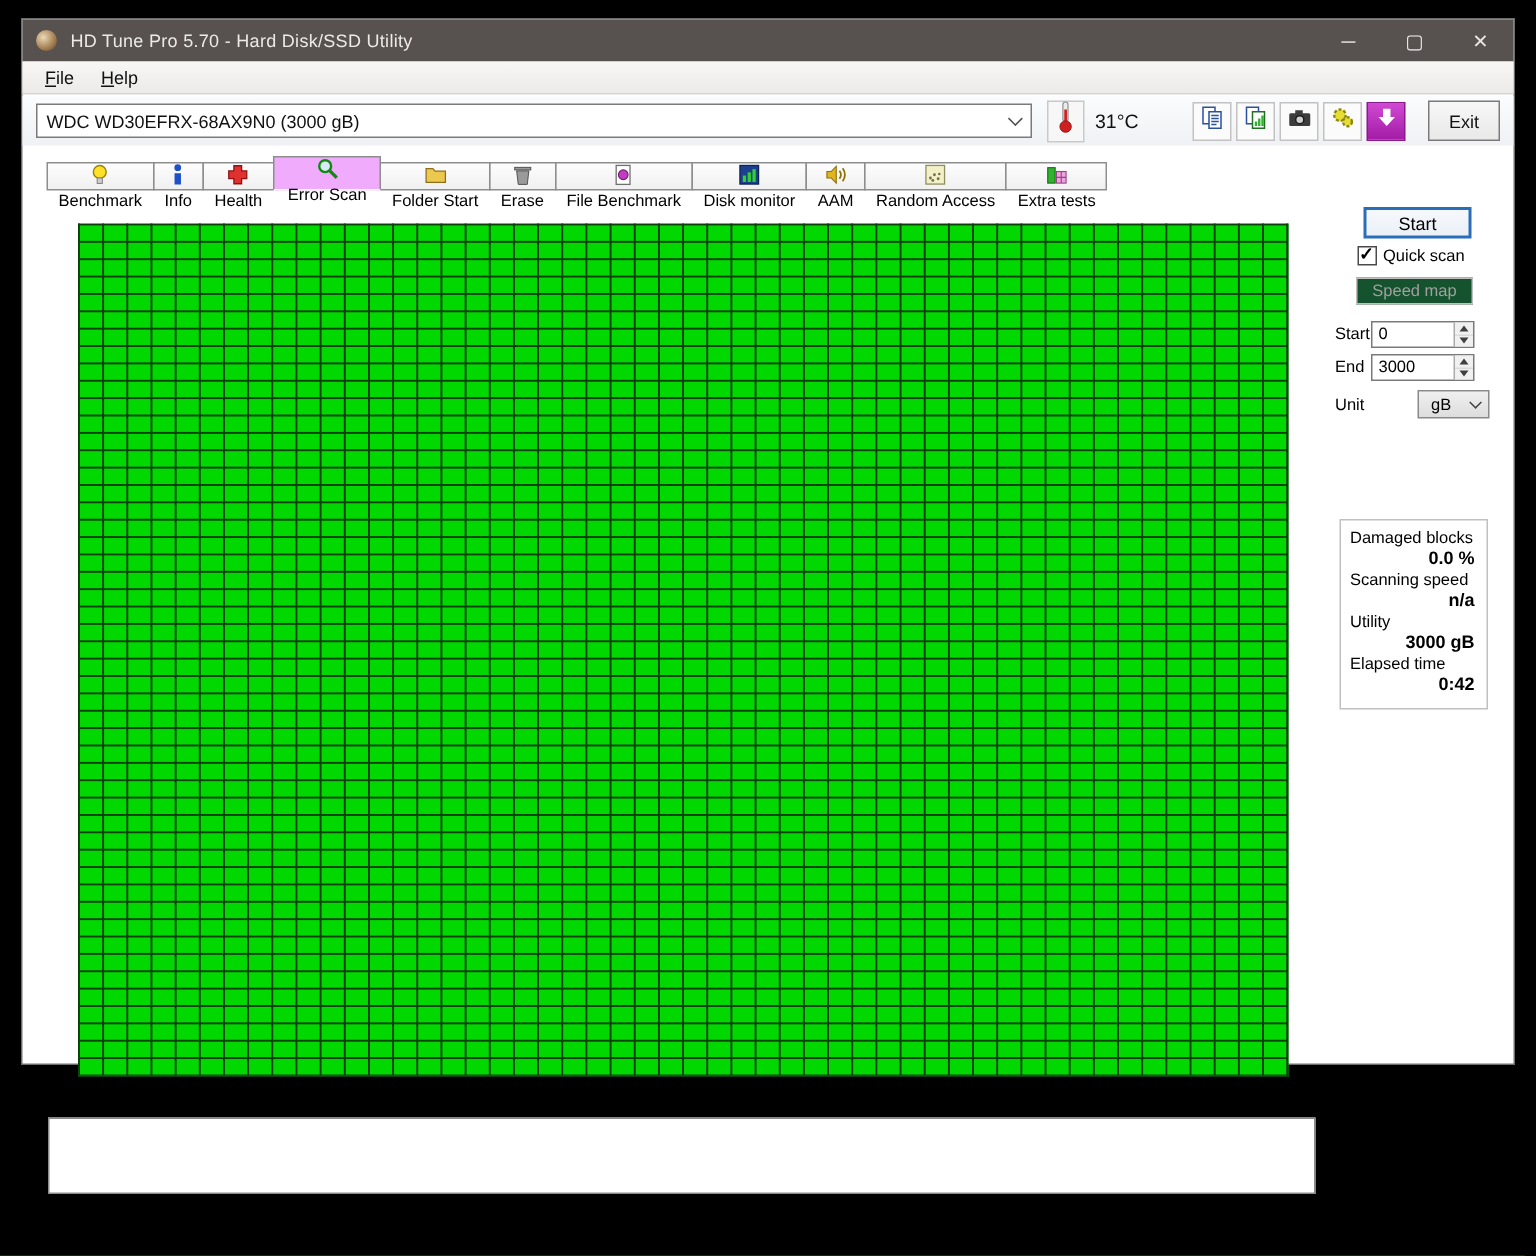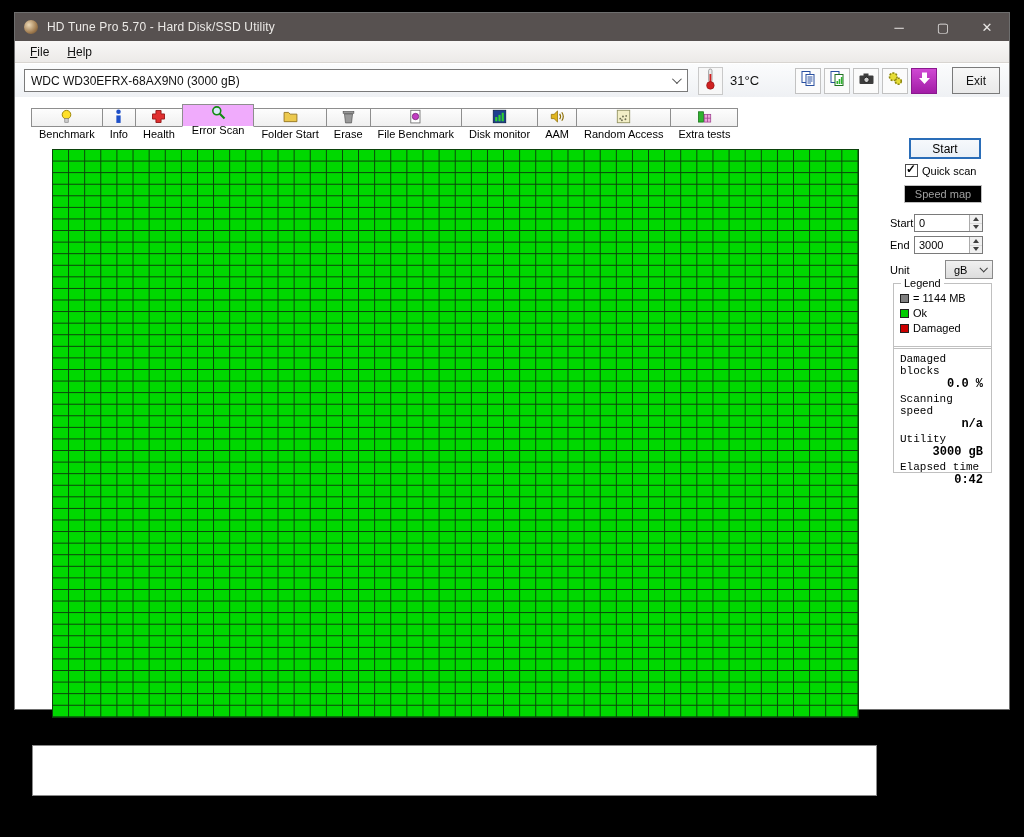--- a/index.html
+++ b/index.html
@@ -73,21 +73,21 @@
   .start-btn { position:absolute; left:894px; top:125px; width:72px; height:21px;
                border:2px solid #2a6db8; background:linear-gradient(#f6f9fc,#eaf0f7);
                font-size:12px; color:#000; display:flex; align-items:center; justify-content:center; }
   .quick-row { position:absolute; left:890px; top:151px; display:flex; align-items:center; gap:4px; }
   .checkbox { width:13px; height:13px; background:#fff; border:1px solid #4a4a4a;
               position:relative; }
   .checkbox .check { position:absolute; left:0px; top:-3px; font-size:12px; color:#000;
                      font-weight:bold; }
   .quick-label { font-size:11px; color:#000; }
   .speedmap-btn { position:absolute; left:889px; top:172px; width:78px; height:18px;
-                  border:1px solid #bfbfbf; background:#000000; color:#a0a0a0; font-size:11px;
+                  border:1px solid #bfbfbf; background:#14532d; color:#a0a0a0; font-size:11px;
                   display:flex; align-items:center; justify-content:center; }
   .fld-label { position:absolute; font-size:11px; color:#000; }
   .spin-field { position:absolute; width:69px; height:18px; border:1px solid #7a7a7a;
                 background:#fff; font-size:11px; color:#000; display:flex; align-items:center;
                 padding-left:4px; }
   .spinner { position:absolute; right:0; top:0; width:13px; height:100%;
              border-left:1px solid #ababab; display:flex; flex-direction:column; }
   .spin-up,.spin-down { flex:1; background:#f0f0f0; display:flex; align-items:center;
                         justify-content:center; }
   .spin-up::after { content:""; border-left:3px solid transparent; border-right:3px solid transparent;
@@ -105,21 +105,21 @@
 
   .legend-box { position:absolute; left:878px; top:270px; width:99px; height:66px;
                 border:1px solid #c0c0c0; }
   .legend-title { position:absolute; top:-7px; left:7px; background:#fff; font-size:11px;
                   color:#000; padding:0 3px; }
   .legend-items { padding:8px 0 0 6px; display:flex; flex-direction:column; gap:3px; }
   .legend-item { display:flex; align-items:center; gap:4px; font-size:11px; color:#000; }
   .swatch { width:9px; height:9px; border:1px solid #222; flex:0 0 auto; }
 
   .stats-box { position:absolute; left:878px; top:333px; width:99px; height:127px;
-               border:1px solid #c0c0c0; padding:6px 5px 0 6px;font-family:Liberation Mono, monospace; }
+               border:1px solid #c0c0c0; padding:6px 5px 0 6px; }
   .stat-label { font-size:11px; color:#000; }
   .stat-value { font-size:12px; font-weight:bold; color:#000; text-align:right;
                 padding-right:3px; margin-bottom:2px; }
 
   .status-box { position:absolute; left:17px; top:732px; width:845px; height:51px;
                 border:1px solid #8a8a8a; background:#fff; font-size:11px; padding:3px; }
 </style>
 </head>
 <body>
 
@@ -348,37 +348,20 @@
       <span class="spin-down"></span>
     </span>
   </div>
 
   <span class="fld-label" style="left:875px; top:251px;">Unit</span>
   <div class="unit-combo">
     <span>gB</span>
     <span class="unit-chev"></span>
   </div>
 
-  <div class="legend-box">
-    <span class="legend-title">Legend</span>
-    <div class="legend-items">
-      <div class="legend-item">
-        <span class="swatch" style="background: rgb(128, 128, 128);"></span>
-        <span>= 1144 MB</span>
-      </div>
-      <div class="legend-item">
-        <span class="swatch" style="background: rgb(0, 204, 0);"></span>
-        <span>Ok</span>
-      </div>
-      <div class="legend-item">
-        <span class="swatch" style="background: rgb(204, 0, 0);"></span>
-        <span>Damaged</span>
-      </div>
-    </div>
-  </div>
 
   <div class="stats-box">
     <div class="stat-label">Damaged blocks</div>
     <div class="stat-value">0.0 %</div>
     <div class="stat-label">Scanning speed</div>
     <div class="stat-value">n/a</div>
     <div class="stat-label">Utility</div>
     <div class="stat-value">3000 gB</div>
     <div class="stat-label">Elapsed time</div>
     <div class="stat-value">0:42</div>

